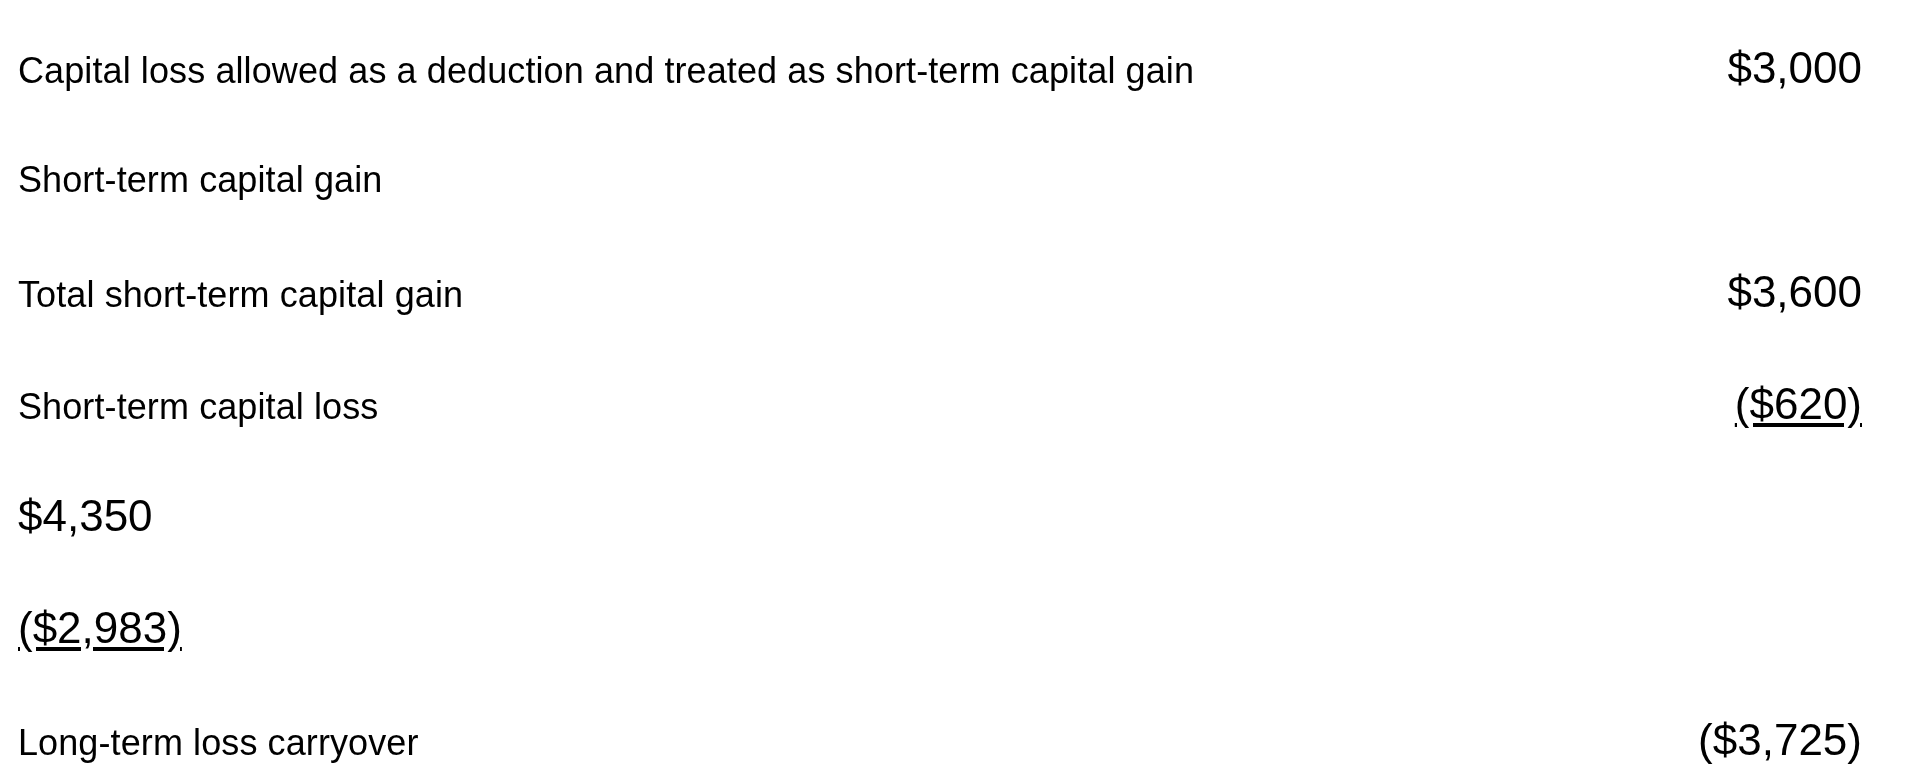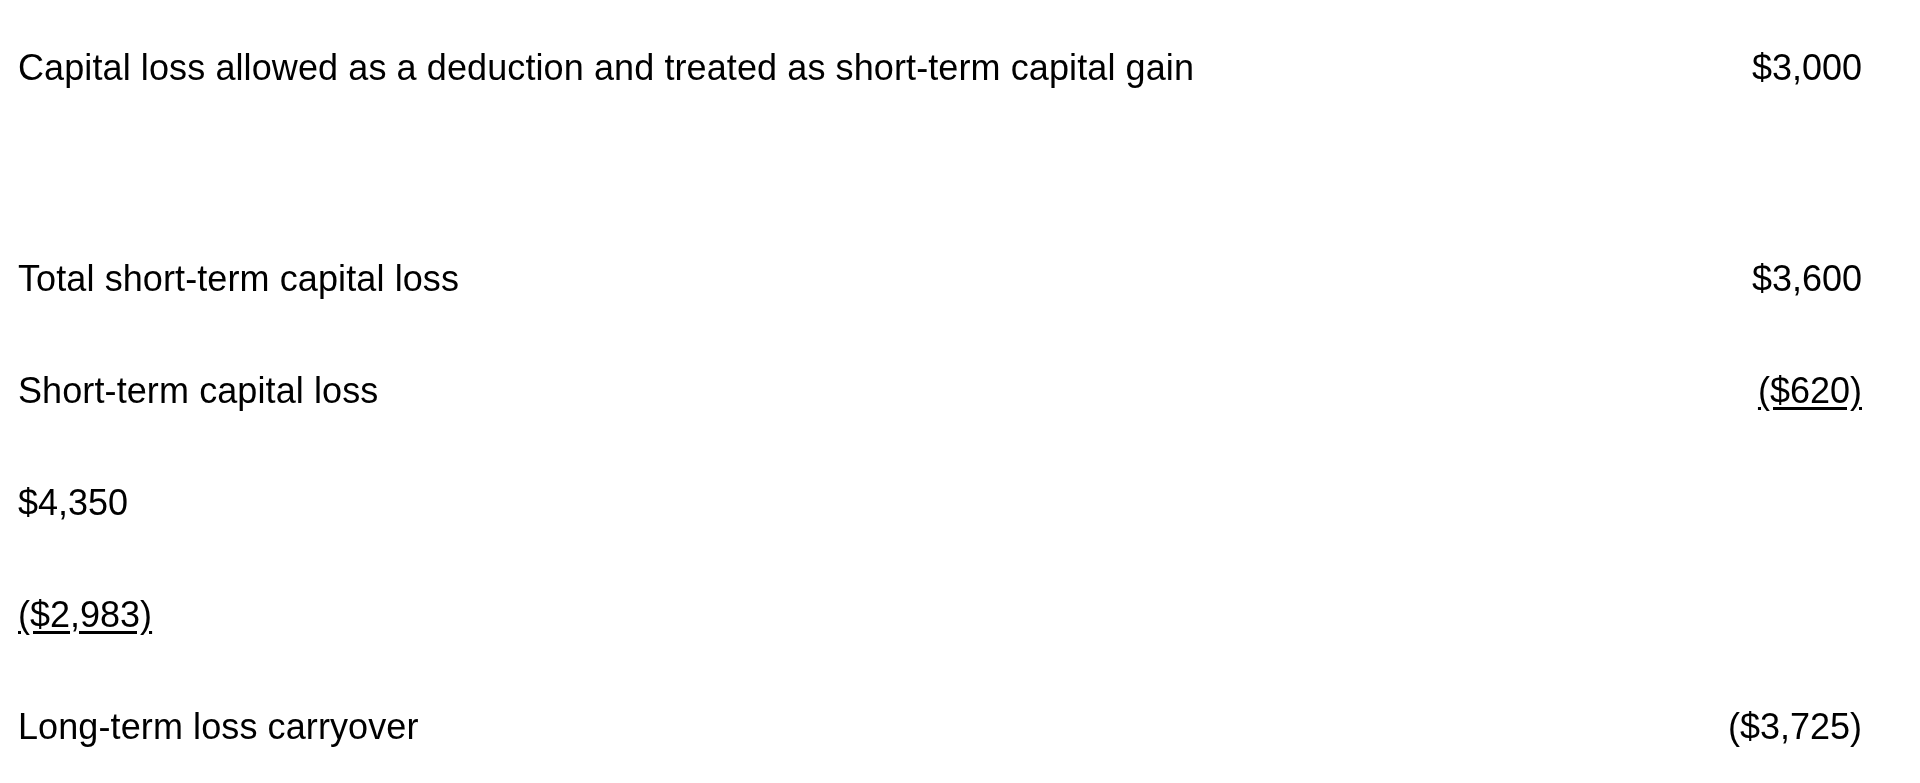--- a/index.html
+++ b/index.html
@@ -29,45 +29,46 @@
     justify-content: space-between;
     height: 112px;
     line-height: 112px;
   }
   .label {
     font-size: 36px;
     white-space: nowrap;
     letter-spacing: 0.1px;
   }
   .value {
-    font-size: 36px;
+    font-size: 44px;
     white-space: nowrap;
     text-align: left;
     padding-right: 2px;
   }
   .value.underlined {
     text-decoration: underline;
     text-underline-offset: 4px;
   }
 </style>
 </head>
 <body>
 
 <div class="sheet">
 
   <div class="row">
     <span class="label">Capital loss allowed as a deduction and treated as short-term capital gain</span>
     <span class="value">$3,000</span>
   </div>
 
   <div class="row">
+    <span class="label">Short-term capital gain</span>
   </div>
 
   <div class="row">
-    <span class="label">Total short-term capital loss</span>
+    <span class="label">Total short-term capital gain</span>
     <span class="value">$3,600</span>
   </div>
 
   <div class="row">
     <span class="label">Short-term capital loss</span>
     <span class="value underlined">($620)</span>
   </div>
 
   <div class="row">
     <span class="value">$4,350</span>

